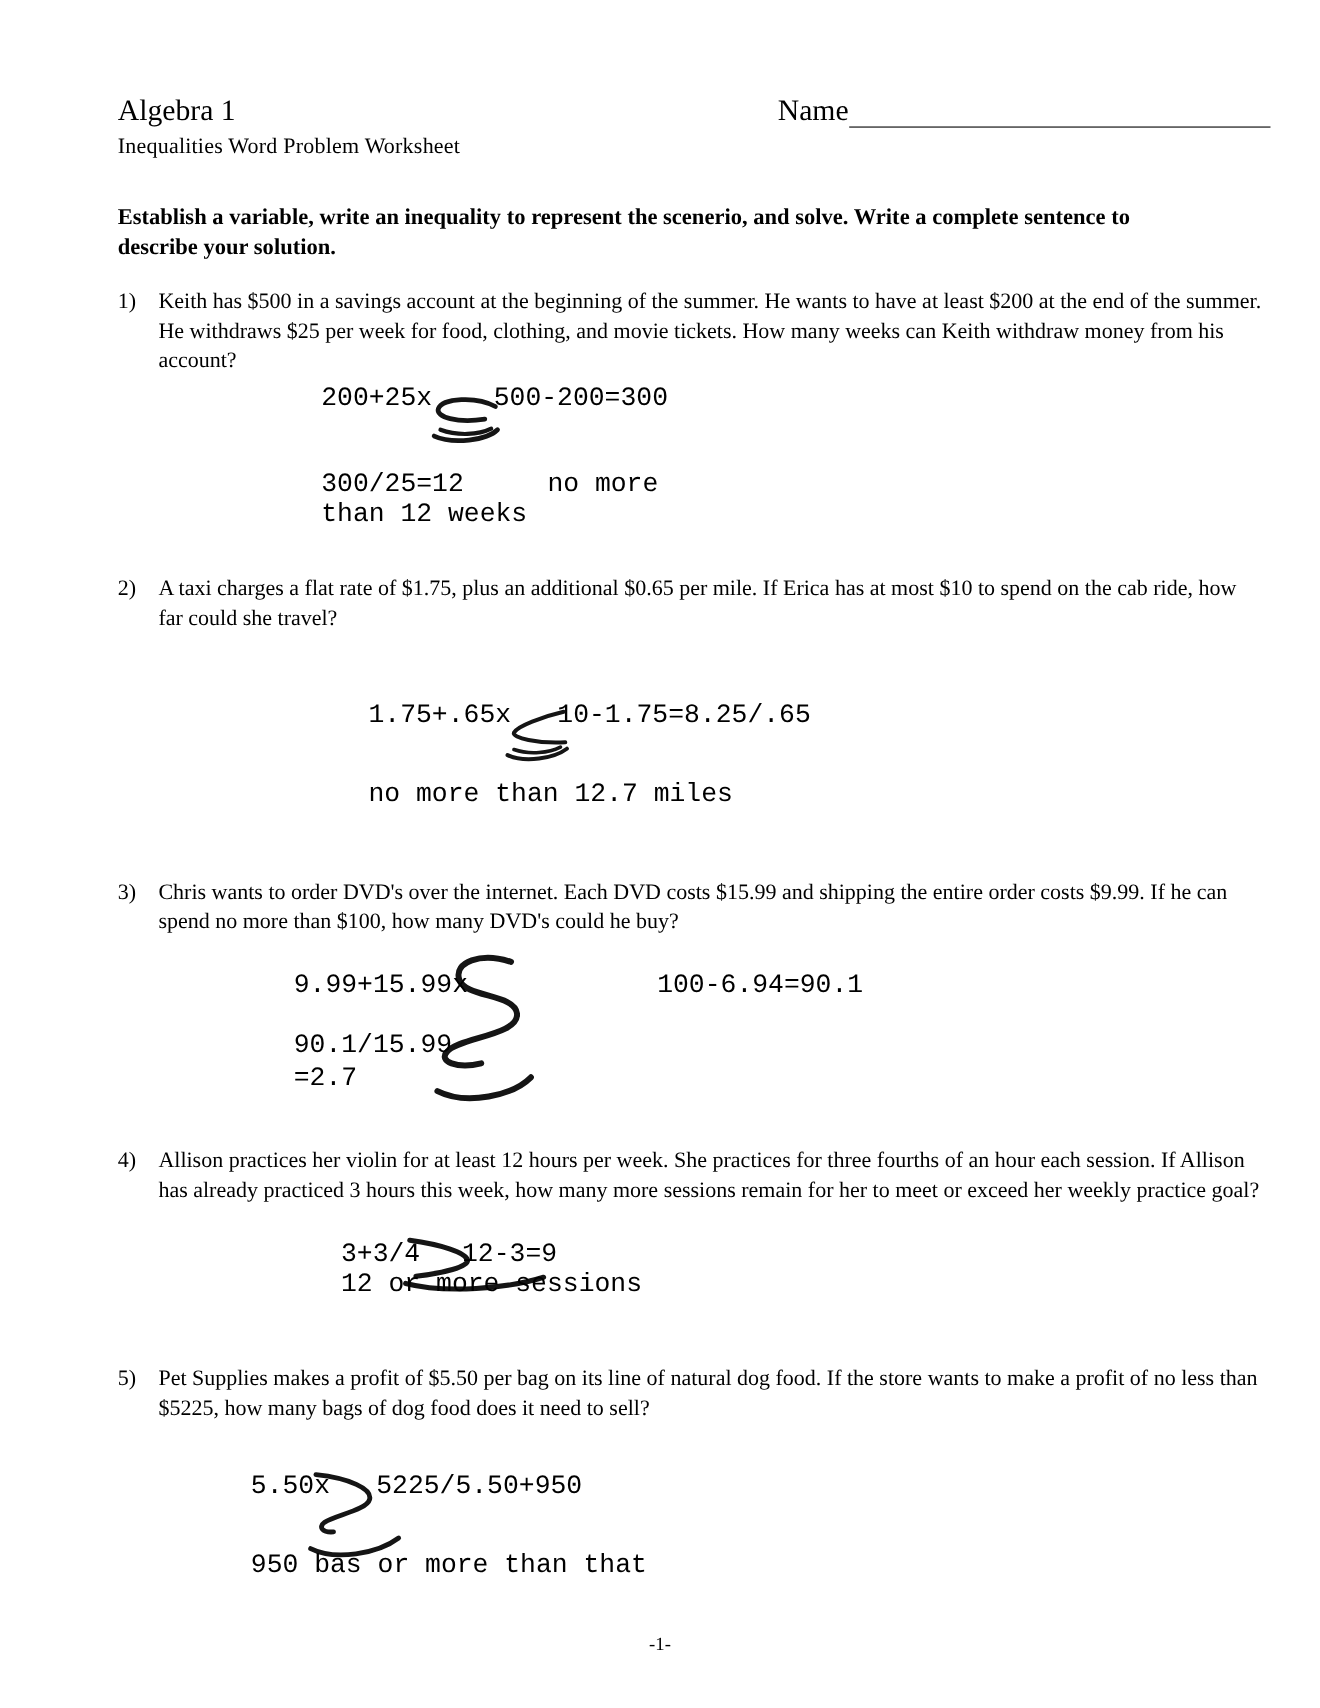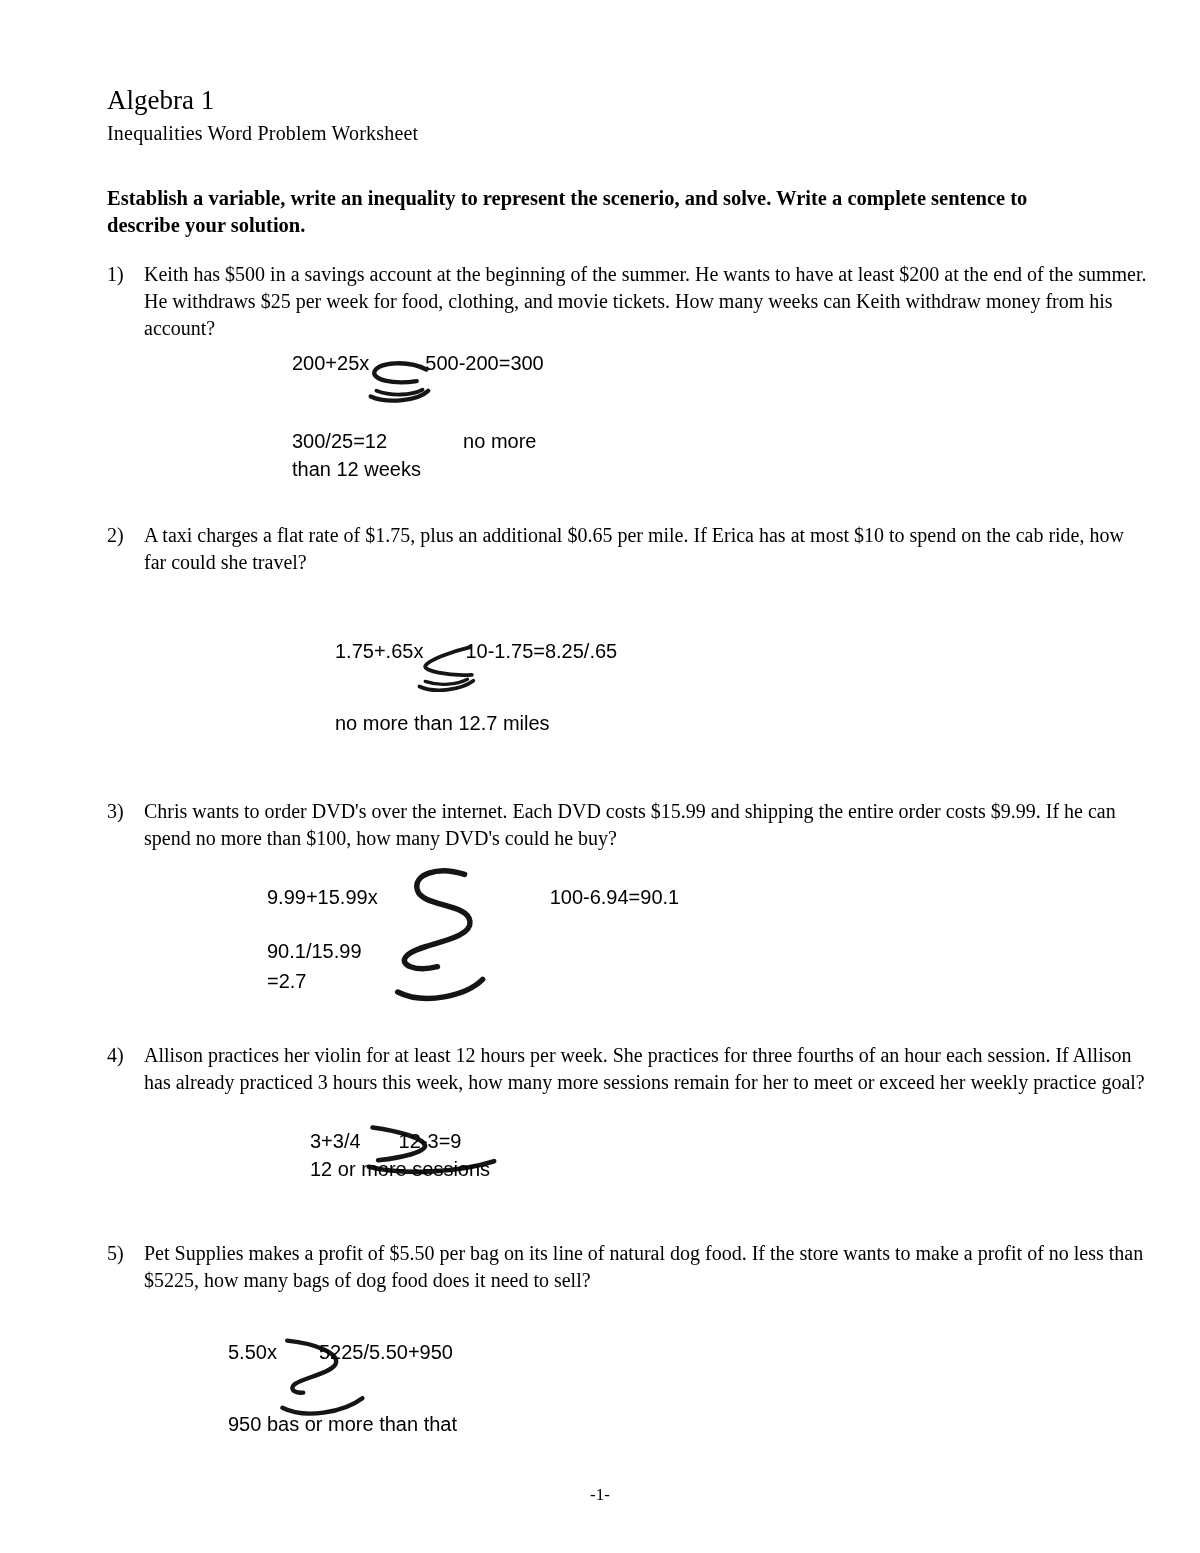--- a/index.html
+++ b/index.html
@@ -56,22 +56,22 @@
   }
   .pnum { width: 37px; flex: none; }
   .ptext { max-width: 1005px; }
   .p1 { margin-top: 22px; }
   .p2 { margin-top: 40px; }
   .p3 { margin-top: 62px; }
   .p4 { margin-top: 48px; }
   .p5 { margin-top: 58px; }
   
   .work {
-    font-family: Liberation Sans, sans-serif;
-    font-size: 20px;
+    font-family: Liberation Mono, monospace;
+    font-size: 24px;
     line-height: 26px;
   }
   .work-row { display: flex; align-items: flex-start; position: relative; }
   .sym path {
     fill: none;
     stroke: #151515;
     stroke-linecap: round;
     stroke-linejoin: round;
   }
   
@@ -127,20 +127,24 @@
     font-size: 17px;
   }
 </style>
 </head>
 <body>
 
 <div class="page">
 
   <div class="header-row">
     <span>Algebra 1</span>
+    <span class="name-field">
+      <span>Name</span>
+      <span class="name-line"></span>
+    </span>
   </div>
   <div class="title">Inequalities Word Problem Worksheet</div>
 
   <div class="instructions">Establish a variable, write an inequality to represent the scenerio, and solve. Write a complete sentence to describe your solution.</div>
 
   <div class="problem p1">
     <span class="pnum">1)</span>
     <span class="ptext">Keith has $500 in a savings account at the beginning of the summer. He wants to have at least $200 at the end of the summer. He withdraws $25 per week for food, clothing, and movie tickets. How many weeks can Keith withdraw money from his account?</span>
   </div>
   <div class="work w1">

